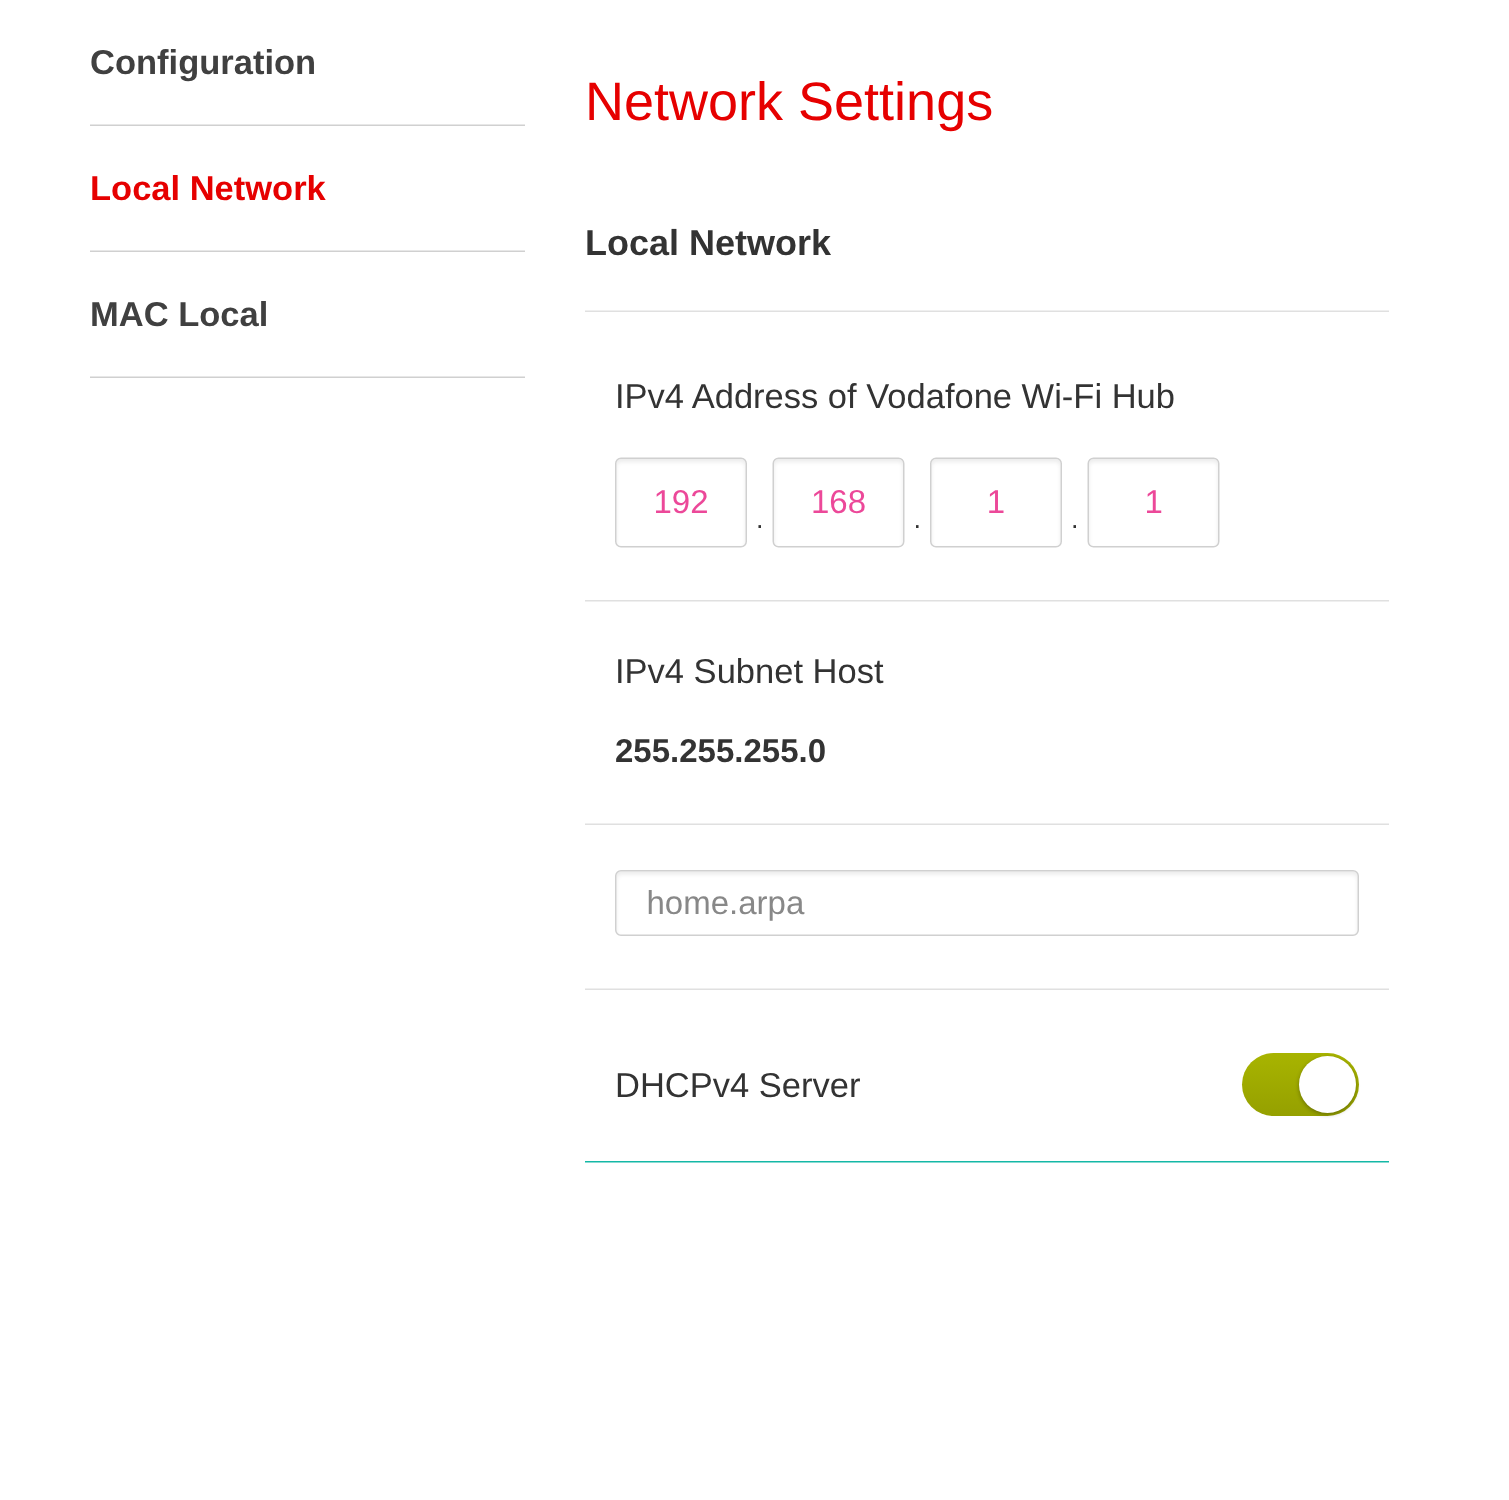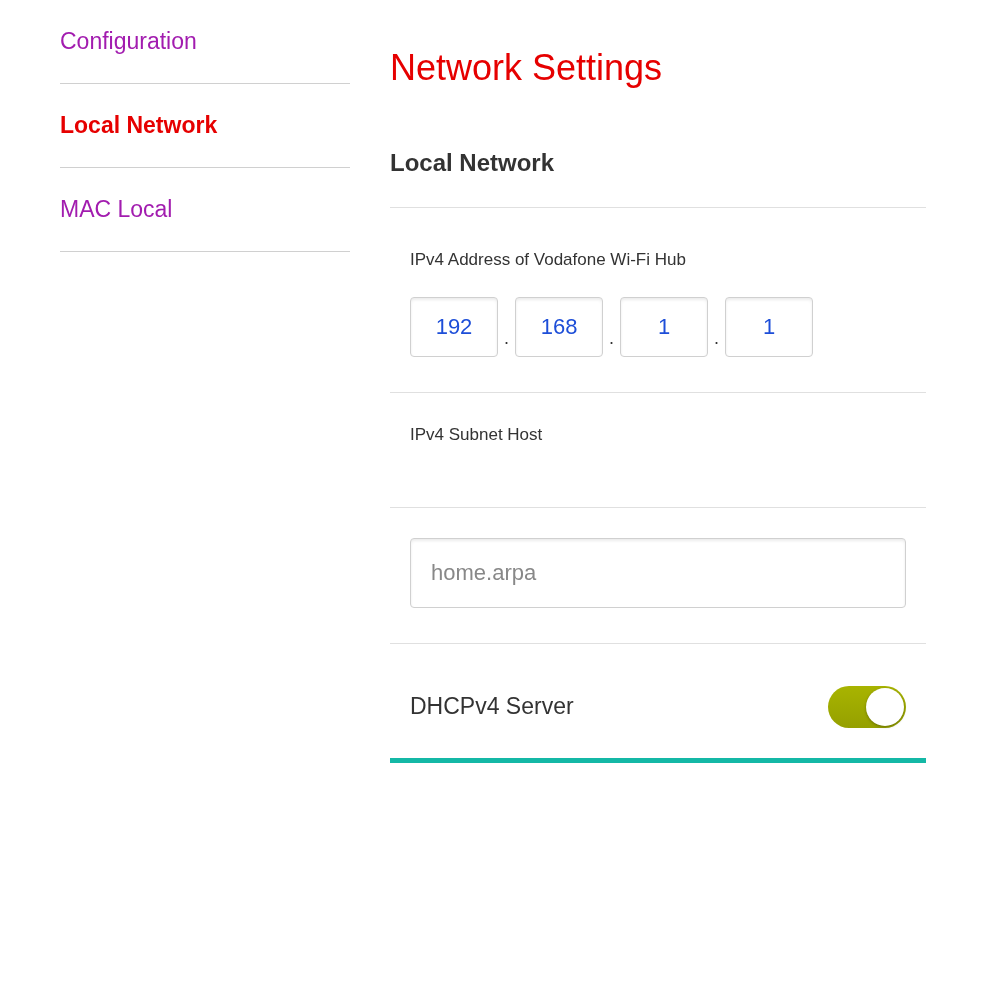--- a/index.html
+++ b/index.html
@@ -16,22 +16,23 @@
       overflow: hidden;
     }
     .sidebar {
       width: 360px;
       padding: 0 10px 0 60px;
     }
     .sidebar-item {
       padding: 28px 0;
       border-bottom: 1px solid #d0d0d0;
       font-size: 23px;
-      color: #a21caf;
+      color: #404040;
       cursor: pointer;
+      font-weight: bold;
     }
     .sidebar-item.active {
       color: #e60000;
       font-weight: bold;
     }
     .main {
       flex: 1;
       padding: 20px 80px 0 30px;
     }
     .page-title {
@@ -48,70 +49,70 @@
       margin-bottom: 40px;
       padding-bottom: 30px;
       border-bottom: 1px solid #e0e0e0;
     }
     .field-group {
       padding: 0 20px 35px 20px;
       border-bottom: 1px solid #e0e0e0;
       margin-bottom: 30px;
     }
     .field-label {
-      font-size: 17px;
+      font-size: 23px;
       color: #333;
       margin-bottom: 25px;
       line-height: 1.4;
     }
     .ip-inputs {
       display: flex;
       align-items: center;
       gap: 4px;
     }
     .ip-octet {
       width: 88px;
       height: 60px;
       border: 1px solid #d0d0d0;
       border-radius: 4px;
       text-align: center;
       font-size: 22px;
-      color: #1d4ed8;
+      color: #ec4899;
       background: #fff;
       box-shadow: inset 0 2px 3px rgba(0,0,0,0.08);
     }
     .ip-dot {
       font-size: 18px;
       color: #333;
       padding: 0 2px;
       align-self: flex-end;
       margin-bottom: 8px;
     }
     .static-value {
       font-size: 22px;
       font-weight: bold;
       color: #333;
     }
     .text-input {
       width: 100%;
-      height: 70px;
+      height: 44px;
       border: 1px solid #d0d0d0;
       border-radius: 4px;
       padding: 0 20px;
       font-size: 22px;
       color: #888;
       background: #fff;
       box-shadow: inset 0 2px 3px rgba(0,0,0,0.08);
     }
     .toggle-row {
       display: flex;
       justify-content: space-between;
       align-items: center;
       padding: 12px 20px 30px 20px;
-      border-bottom: 5px solid #14b8a6;
+      border-bottom: 1px solid #14b8a6;
       margin-bottom: 30px;
     }
     .toggle-row.last {
       border-bottom: none;
       margin-bottom: 0;
       padding-bottom: 0;
     }
     .toggle-label {
       font-size: 23px;
       color: #333;
@@ -168,20 +169,21 @@
       <input class="ip-octet" value="168" style="">
       <span class="ip-dot">.</span>
       <input class="ip-octet" value="1" style="">
       <span class="ip-dot">.</span>
       <input class="ip-octet" value="1" style="">
     </div>
   </div>
 
   <div class="field-group">
     <div class="field-label">IPv4 Subnet Host</div>
+    <div class="static-value">255.255.255.0</div>
   </div>
 
   <div class="field-group">
     <input class="text-input" value="home.arpa" style="">
   </div>
 
   <div class="toggle-row">
     <span class="toggle-label">DHCPv4 Server</span>
     <div class="toggle on">
       <div class="toggle-knob"></div>

